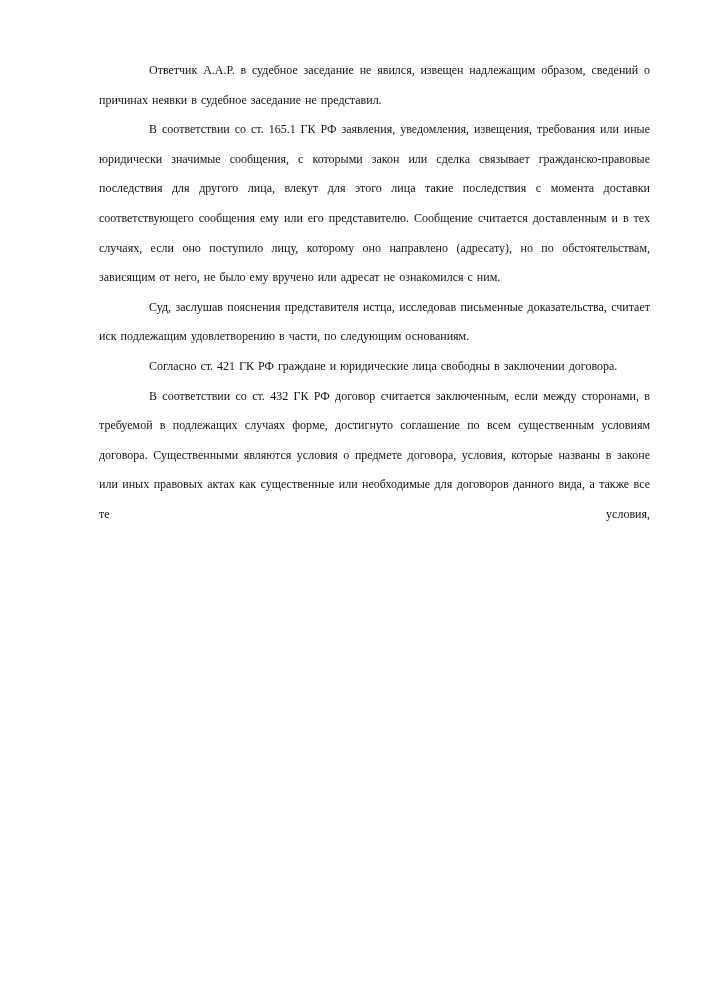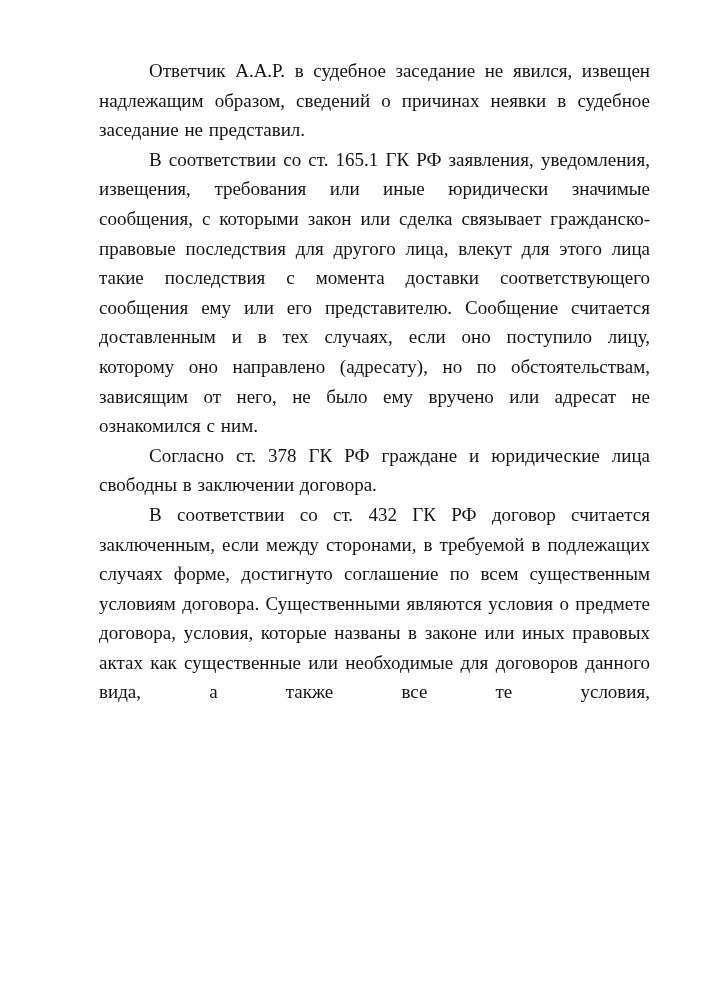--- a/index.html
+++ b/index.html
@@ -11,21 +11,21 @@
     position: relative;
     width: 704px;
     height: 1000px;
     margin: 0;
     background: #ffffff;
     box-sizing: border-box;
     padding: 56px 54px 0 99px;
     overflow: hidden;
     color: #141414;
     font-family: "Liberation Serif", "DejaVu Serif", serif;
-    font-size: 19px;
+    font-size: 12px;
     line-height: 29.6px;
     -webkit-font-smoothing: antialiased;
   }
   .page p {
     margin: 0;
     padding: 0;
     text-indent: 50px;
     text-align: justify;
     text-align-last: left;
     word-spacing: 1px;
@@ -34,15 +34,16 @@
   .page p.continues {
     text-align-last: justify;
   }
 </style>
 </head>
 <body>
 
 <div class="page">
   <p>Ответчик А.А.Р. в судебное заседание не явился, извещен надлежащим образом, сведений о причинах неявки в судебное заседание не представил.</p>
   <p>В соответствии со ст. 165.1 ГК РФ заявления, уведомления, извещения, требования или иные юридически значимые сообщения, с которыми закон или сделка связывает гражданско-правовые последствия для другого лица, влекут для этого лица такие последствия с момента доставки соответствующего сообщения ему или его представителю. Сообщение считается доставленным и в тех случаях, если оно поступило лицу, которому оно направлено (адресату), но по обстоятельствам, зависящим от него, не было ему вручено или адресат не ознакомился с ним.</p>
-  <p>Согласно ст. 378 ГК РФ граждане и юридические лица свободны в заключении договора.</p>
+  <p>Суд, заслушав пояснения представителя истца, исследовав письменные доказательства, считает иск подлежащим удовлетворению в части, по следующим основаниям.</p>
+  <p>Согласно ст. 421 ГК РФ граждане и юридические лица свободны в заключении договора.</p>
   <p class="continues">В соответствии со ст. 432 ГК РФ договор считается заключенным, если между сторонами, в требуемой в подлежащих случаях форме, достигнуто соглашение по всем существенным условиям договора. Существенными являются условия о предмете договора, условия, которые названы в законе или иных правовых актах как существенные или необходимые для договоров данного вида, а также все те условия,</p>
 </div>
 
 </body></html>

